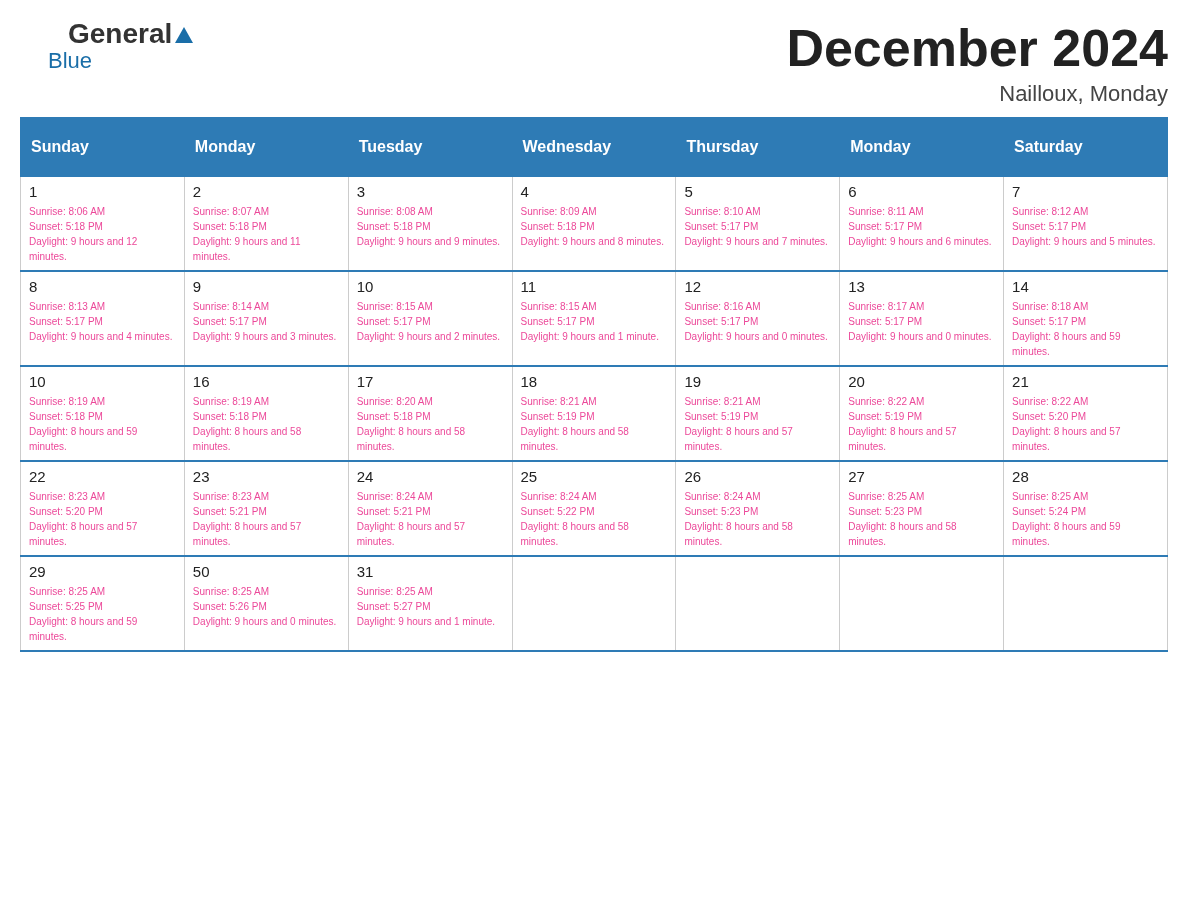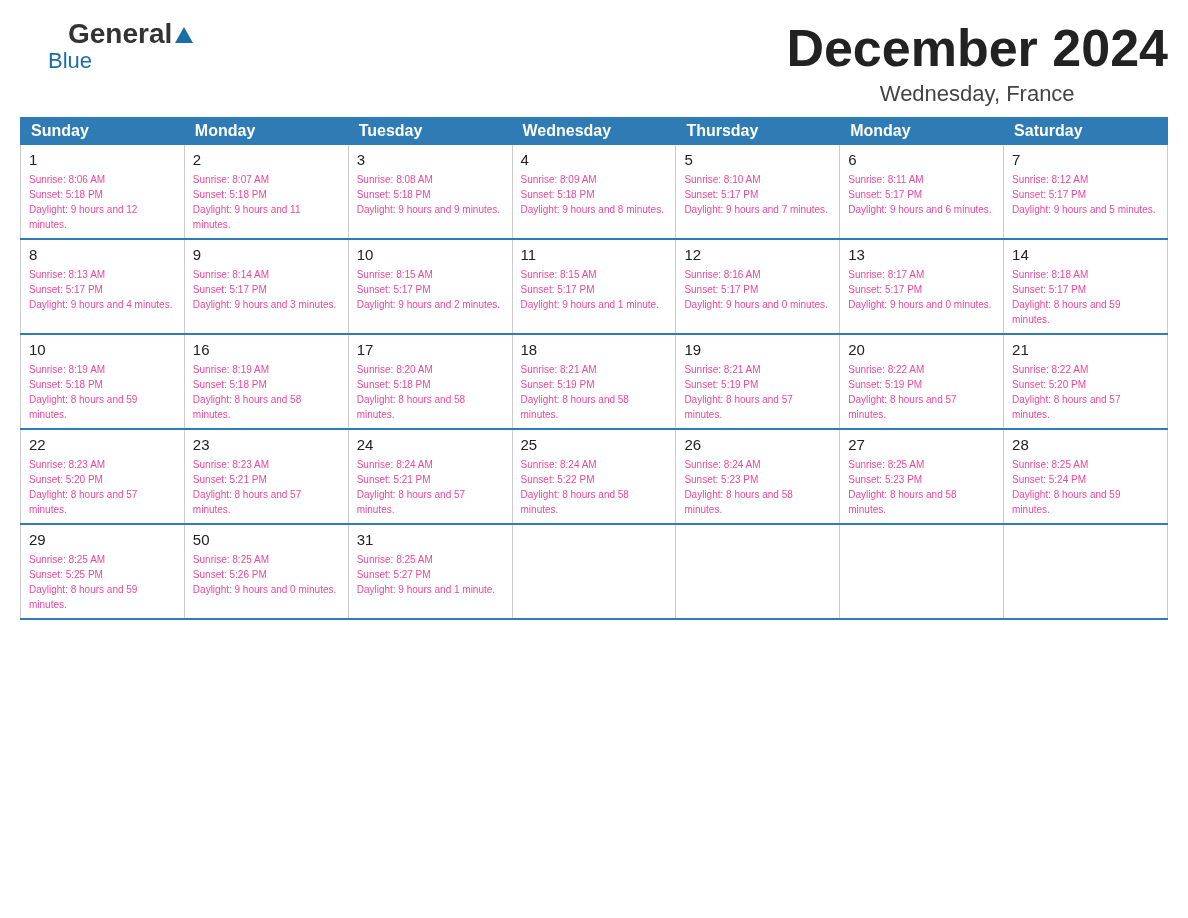--- a/index.html
+++ b/index.html
@@ -30,21 +30,21 @@
     .logo-general span {
       color: #1a6ea8;
     }
     .logo-blue {
       font-size: 22px;
       font-weight: normal;
       color: #1a6ea8;
       margin-left: 28px;
     }
     .title-section {
-      text-align: center;
+      text-align: right;
     }
     .calendar-title {
       font-size: 52px;
       font-weight: bold;
       color: #222;
       line-height: 1.1;
     }
     .calendar-subtitle {
       font-size: 22px;
       color: #444;
@@ -53,21 +53,21 @@
     table {
       width: 100%;
       border-collapse: collapse;
       margin-top: 10px;
     }
     thead th {
       background-color: #2e7bb5;
       color: #fff;
       font-size: 16px;
       font-weight: bold;
-      padding: 4px 10px;
+      padding: 20px 10px;
       text-align: left;
       border: 1px solid #2e7bb5;
     }
     tbody td {
       border: 1px solid #ccc;
       vertical-align: top;
       padding: 6px 8px;
       font-size: 13px;
       color: #333;
       width: 14.28%;
@@ -97,21 +97,21 @@
 
 <div class="header">
   <div class="logo">
     <div style="display:flex; align-items:center;margin-left:48px;">
       <span class="logo-general">General<span style="display:inline-block;width:0;height:0;border-left:9px solid transparent;border-right:9px solid transparent;border-bottom:16px solid #1a6ea8;margin-left:3px;vertical-align:middle;position:relative;top:-1px;"></span></span>
     </div>
     <span class="logo-blue">Blue</span>
   </div>
   <div class="title-section">
     <div class="calendar-title">December 2024</div>
-    <div class="calendar-subtitle">Wednesday, France</div>
+    <div class="calendar-subtitle">Nailloux, Monday</div>
   </div>
 </div>
 
 <table>
   <thead>
     <tr>
       <th>Sunday</th>
       <th>Monday</th>
       <th>Tuesday</th>
       <th>Wednesday</th>

